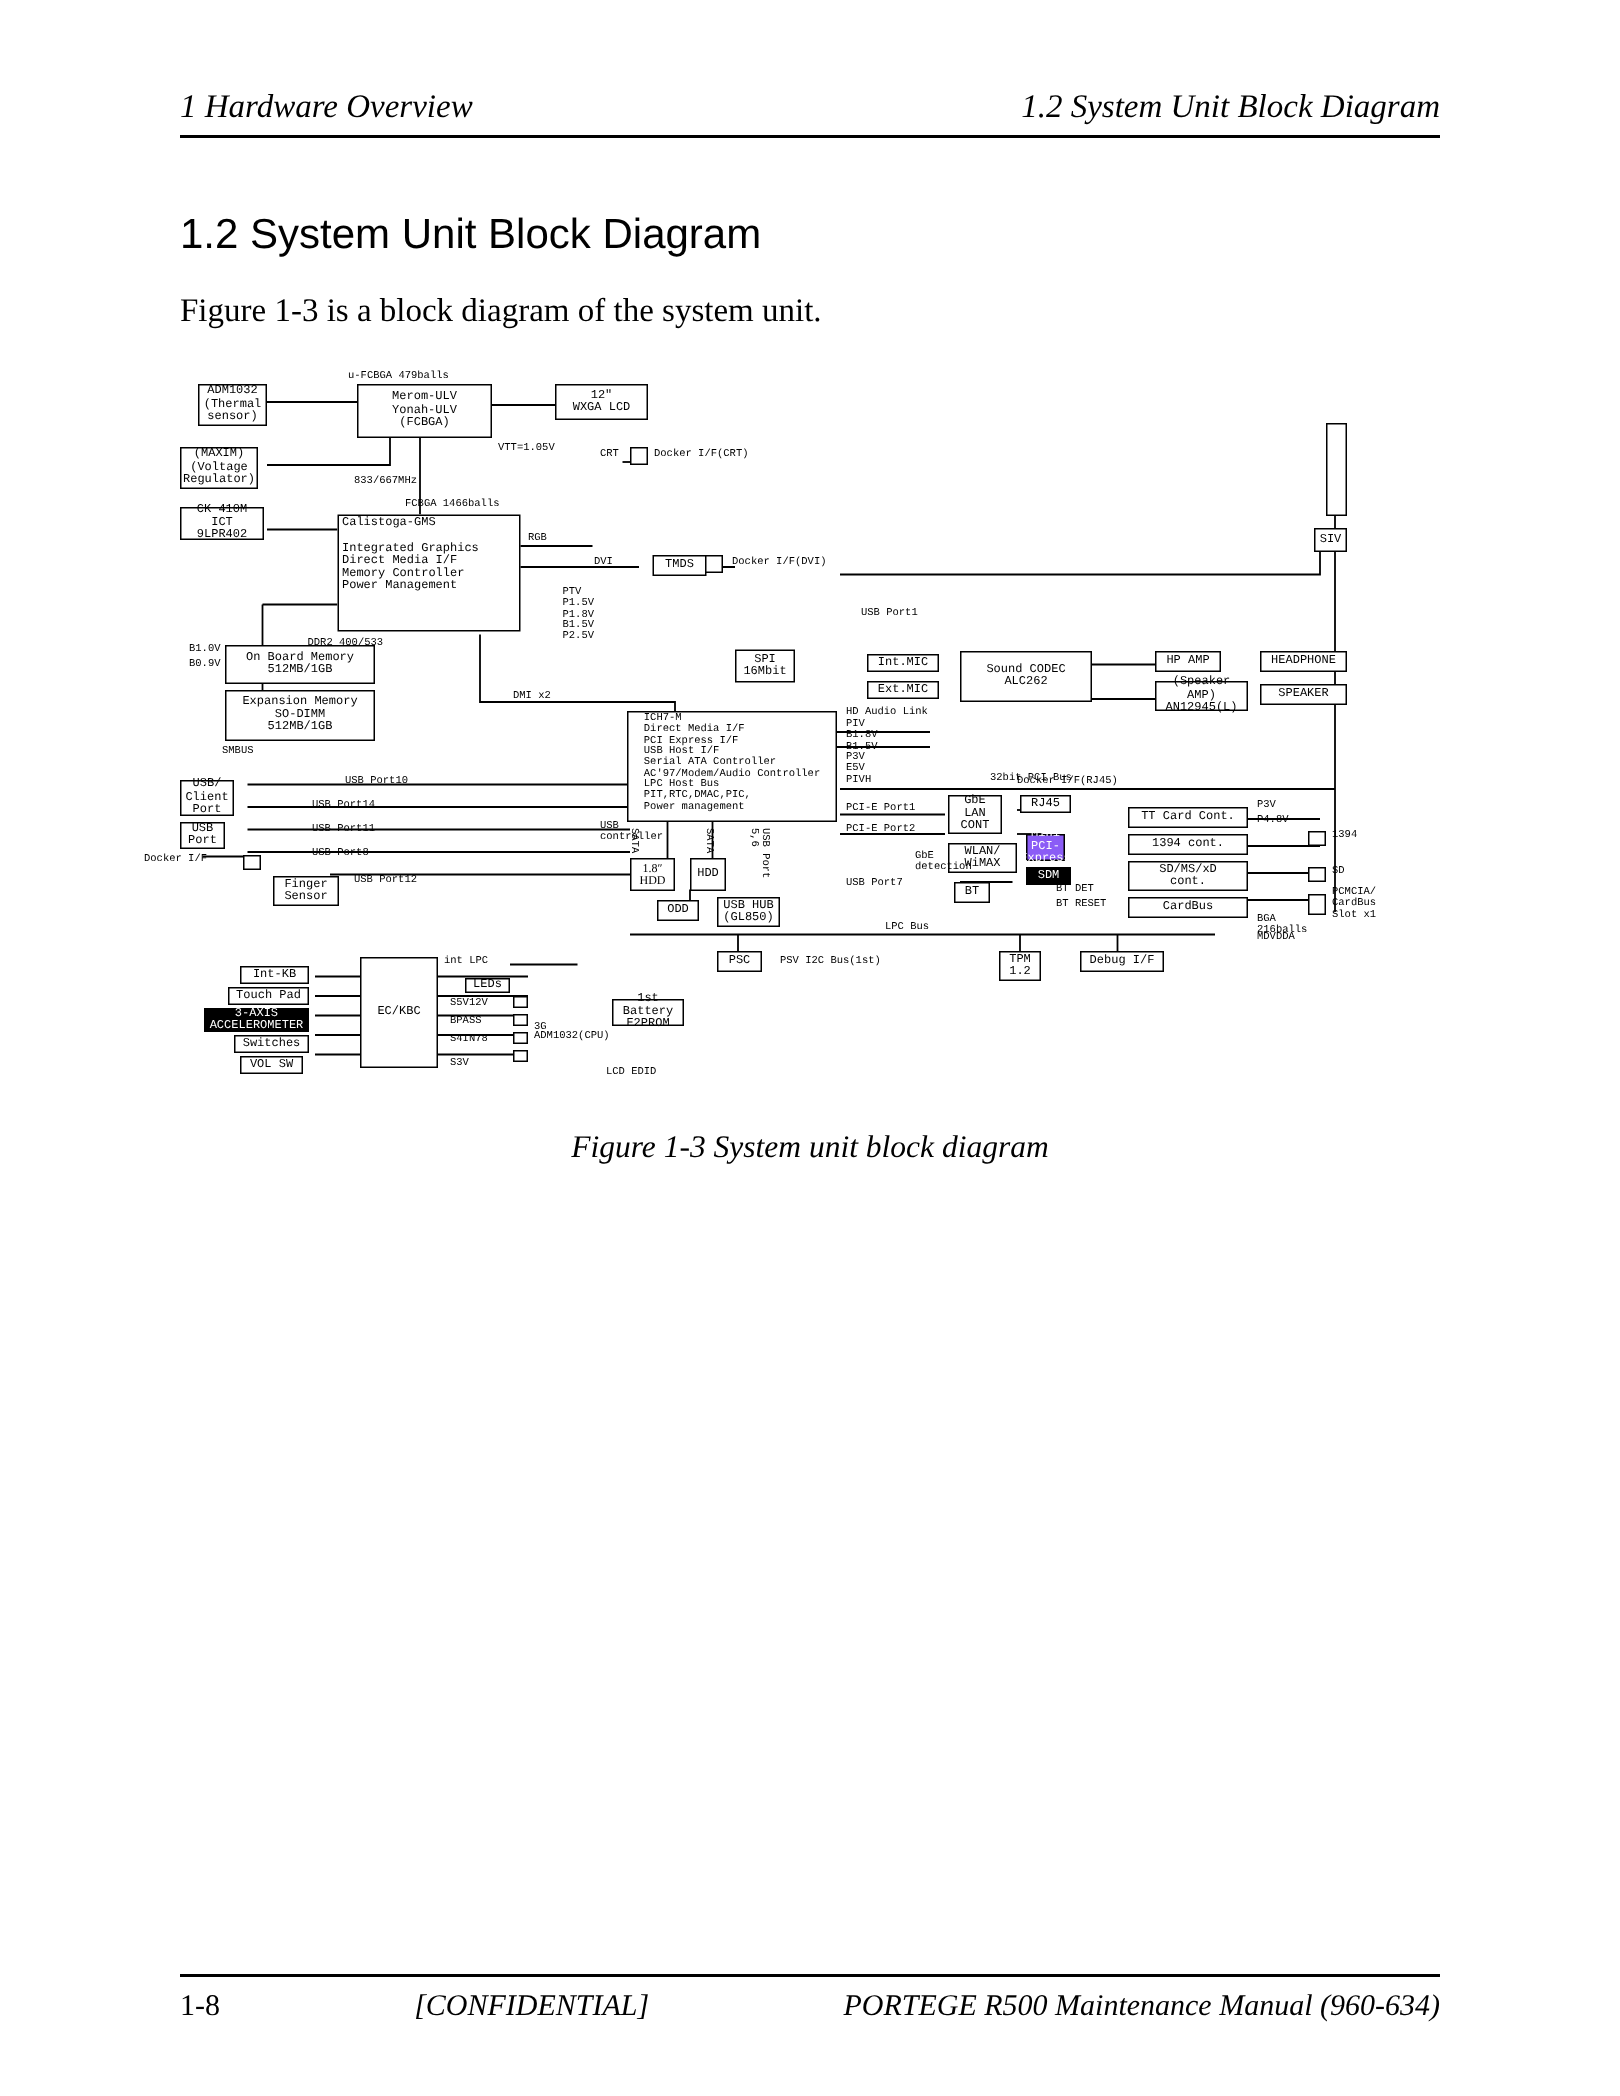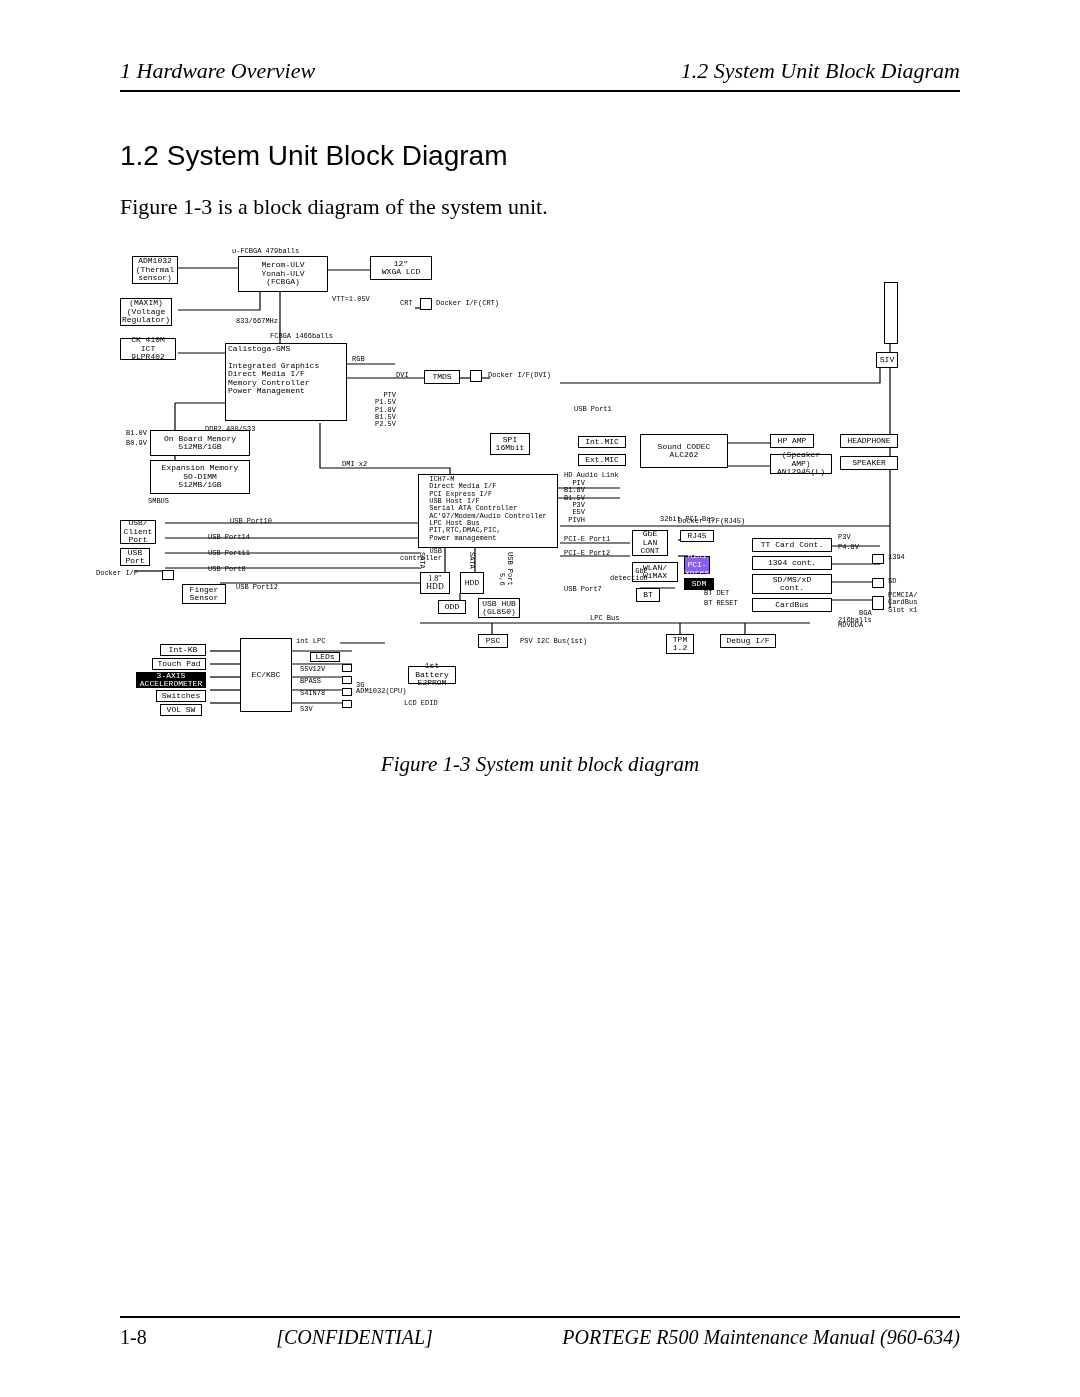--- a/index.html
+++ b/index.html
@@ -61,21 +61,21 @@
     white-space: pre-line;
     box-sizing: border-box;
     padding: 1px 2px;
   }
   .lbl {
     position: absolute;
     font-family: "Courier New", monospace;
     font-size: 7px;
     line-height: 1.05;
     white-space: pre-line;
-    text-align: right;
+    text-align: left;
   }
   .caption {
     text-align: center;
     font-style: italic;
     font-size: 21px;
     margin-top: 18px;
   }
   .footer {
     position: absolute;
     left: 120px;
@@ -217,21 +217,21 @@
 ICT 9LPR402</div>
     <div class="lbl" style="left:150px; top:85px;">FCBGA 1466balls</div>
 
     <div class="blk" style="left:105px; top:95px; width:122px; height:78px; text-align:left; align-items:flex-start; justify-content:flex-start;">Calistoga-GMS
 
 Integrated Graphics
 Direct Media I/F
 Memory Controller
 Power Management</div>
     <div class="lbl" style="left:232px; top:108px;">RGB</div>
-    <div class="blk" style="left:304px; top:122px; width:36px; height:14px;">TMDS</div>
+    <div class="blk" style="left:315px; top:122px; width:36px; height:14px;">TMDS</div>
     <div class="lbl" style="left:276px; top:124px;">DVI</div>
     <div class="blk" style="left:350px; top:122px; width:12px; height:12px; padding:0;"></div>
     <div class="lbl" style="left:368px; top:124px;">Docker I/F(DVI)</div>
 
     <div class="lbl" style="left:255px; top:144px;">PTV
 P1.5V
 P1.8V
 B1.5V
 P2.5V</div>
     <div class="lbl" style="left:85px; top:178px;">DDR2 400/533</div>
@@ -366,21 +366,21 @@
     <div class="lbl" style="left:180px; top:418px;">S5V12V</div>
     <div class="blk" style="left:222px; top:416px; width:10px; height:8px; padding:0;"></div>
     <div class="lbl" style="left:236px; top:416px;margin-top:18px;">3G</div>
     <div class="lbl" style="left:180px; top:430px;">BPASS</div>
     <div class="blk" style="left:222px; top:428px; width:10px; height:8px; padding:0;"></div>
     <div class="lbl" style="left:180px; top:442px;">S4IN78</div>
     <div class="blk" style="left:222px; top:440px; width:10px; height:8px; padding:0;"></div>
     <div class="lbl" style="left:236px; top:440px;">ADM1032(CPU)</div>
     <div class="lbl" style="left:180px; top:458px;">S3V</div>
     <div class="blk" style="left:222px; top:452px; width:10px; height:8px; padding:0;"></div>
-    <div class="lbl" style="left:236px; top:452px;padding-left:48px;">LCD EDID</div>
+    <div class="lbl" style="left:236px; top:464px;padding-left:48px;">LCD EDID</div>
 
     <div class="blk" style="left:288px; top:418px; width:48px; height:18px;">1st Battery
 E2PROM</div>
     <div class="lbl" style="left:288px; top:408px;"></div>
 
     <div class="lbl" style="left:584px; top:342px;">BT DET</div>
     <div class="lbl" style="left:584px; top:352px;">BT RESET</div>
   </div>
 
   <div class="caption">Figure 1-3   System unit block diagram</div>

